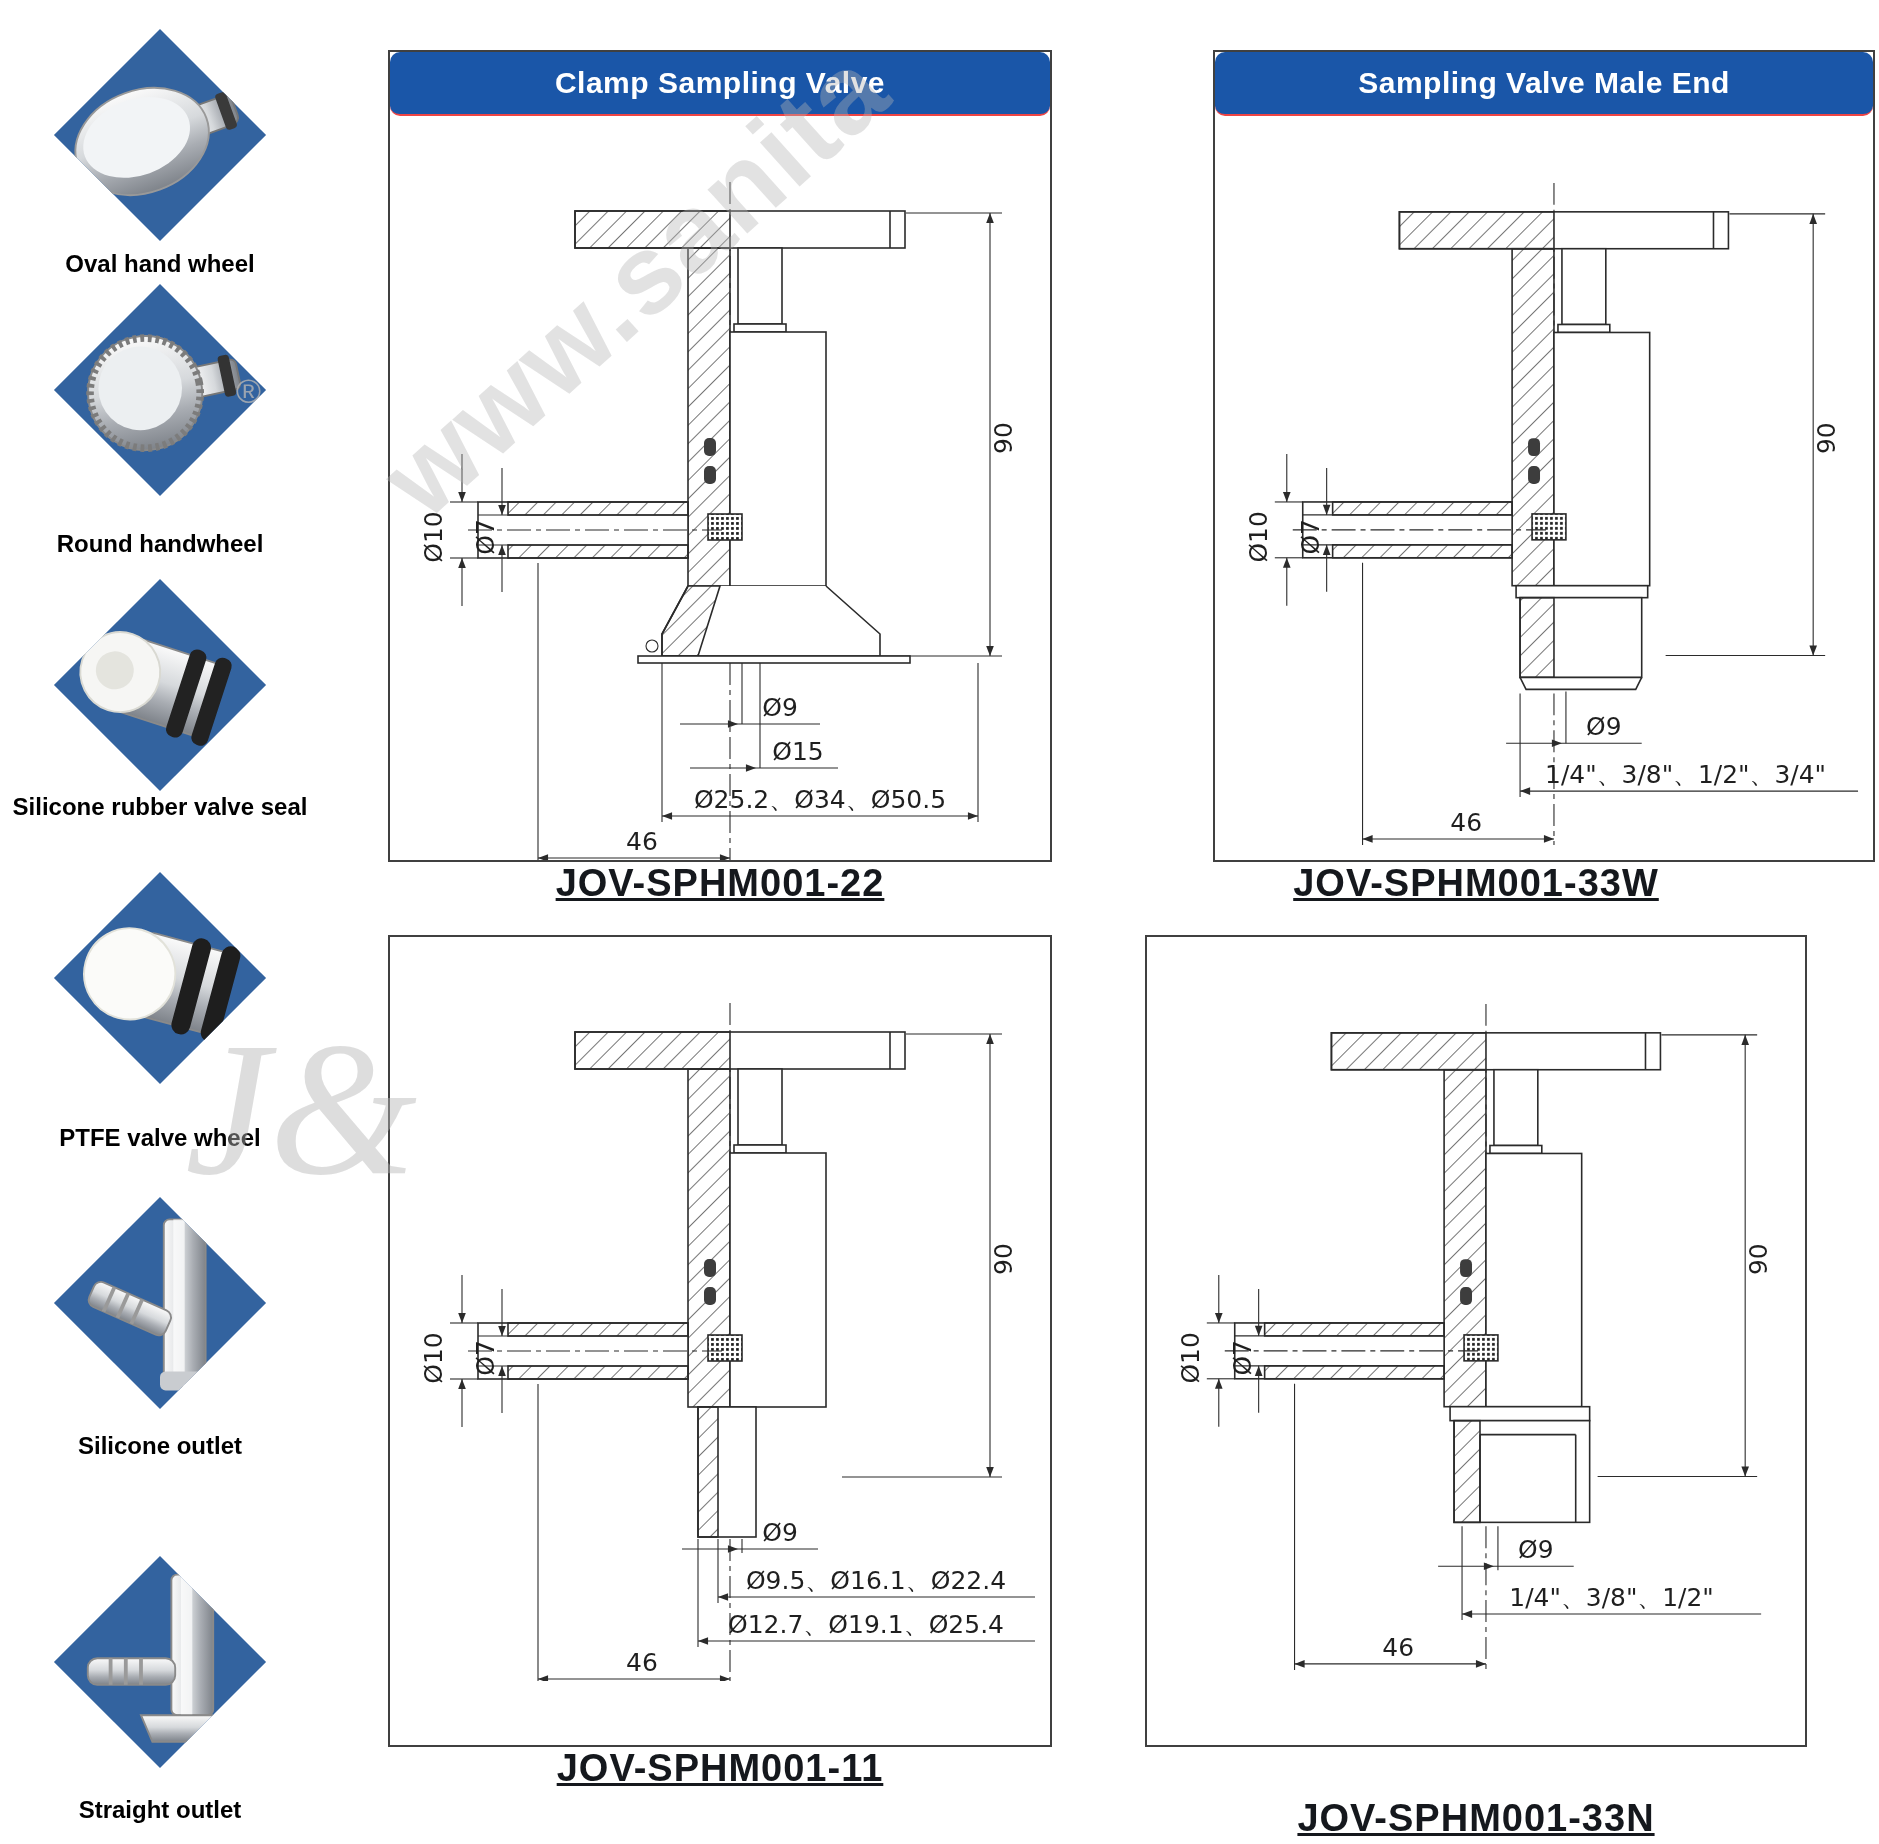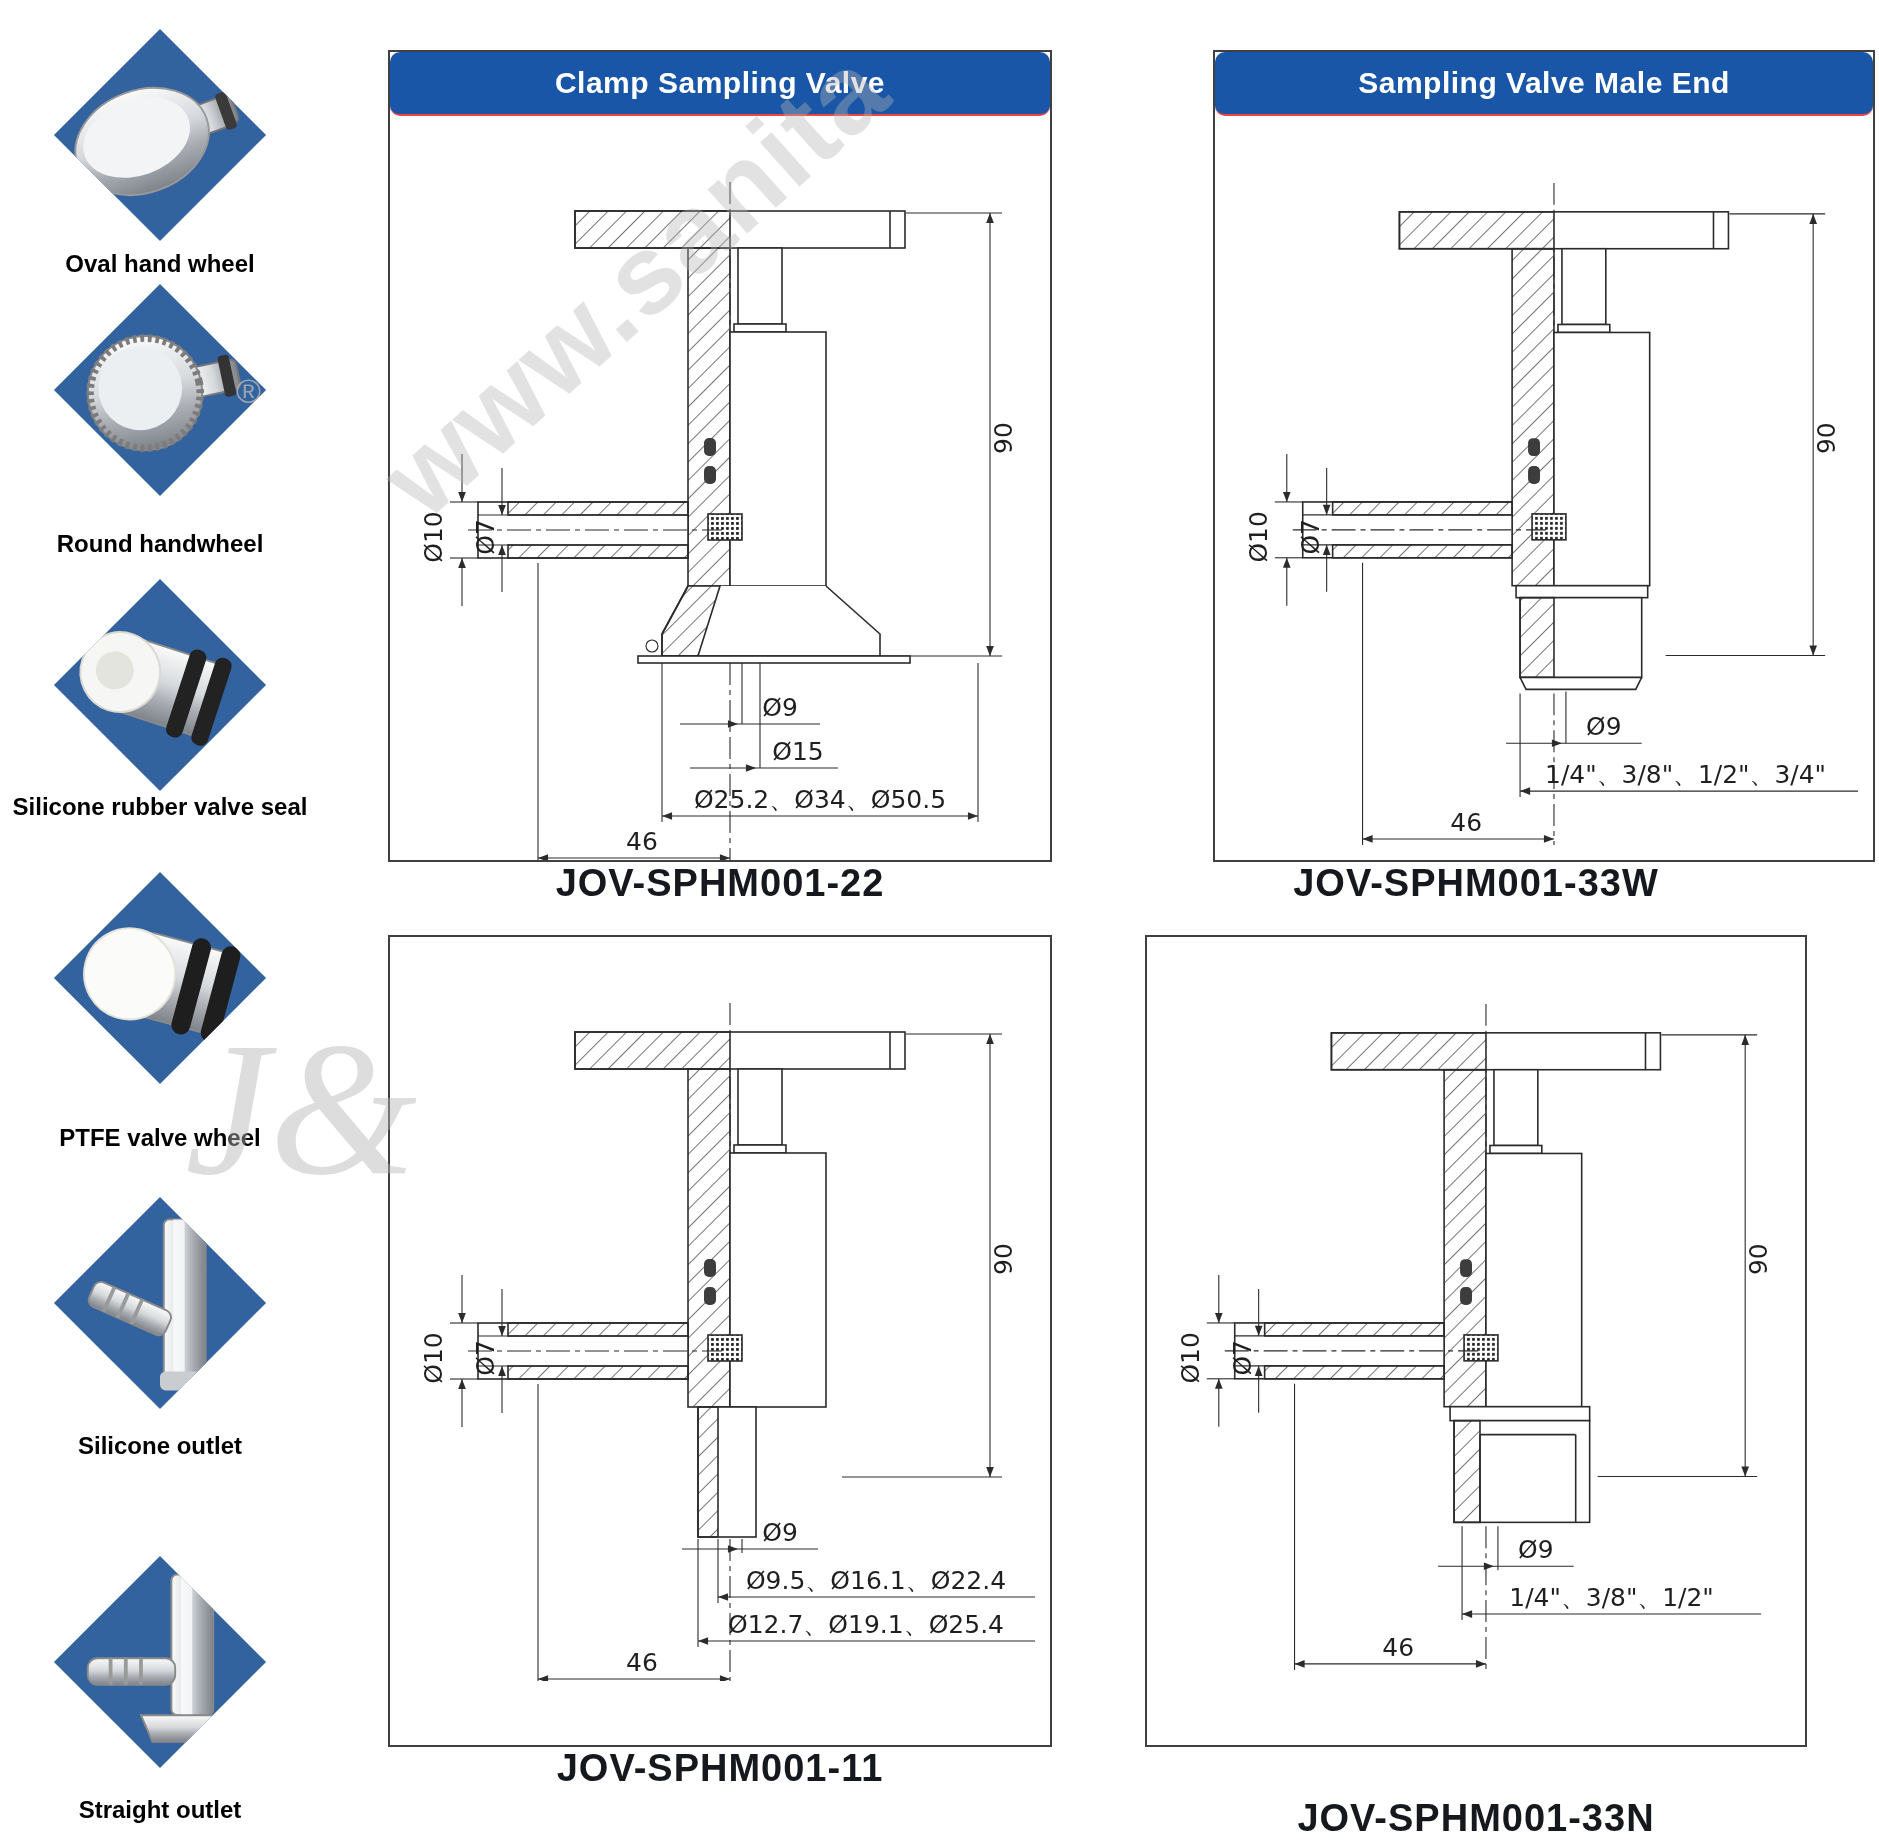--- a/index.html
+++ b/index.html
@@ -18,21 +18,21 @@
   .diamond{width:150px;height:150px;background:var(--diamond-blue);transform:rotate(45deg);overflow:hidden;display:flex;align-items:center;justify-content:center;}
   .diamond-inner{transform:rotate(-45deg);width:200px;height:200px;display:flex;align-items:center;justify-content:center;flex:none;}
   .feature-label{position:absolute;left:0;width:320px;text-align:center;font-weight:bold;font-size:24px;color:#000;z-index:2;}
 
   
   .panel{position:absolute;border:2px solid #404040;background:#fff;z-index:1;}
   .panel-header{height:64px;background:var(--header-blue);display:flex;align-items:center;justify-content:center;border-bottom:2px solid #ef4444;border-radius:10px;}
   .panel-header span{color:#fff;font-size:30px;font-weight:bold;letter-spacing:.5px;}
   .panel-body{position:relative;width:100%;height:744px;}
   .panel-body svg{display:block;width:100%;height:100%;}
-  .model-label{position:absolute;text-align:center;font-size:38px;font-weight:bold;color:var(--model-text);z-index:2;letter-spacing:1px;}
+  .model-label{position:absolute;text-align:center;font-size:38px;font-weight:bold;color:var(--model-text);z-index:2;letter-spacing:1px;text-decoration:underline;}
 
   
   text.dim{font-family:"DejaVu Sans",sans-serif;font-size:25px;fill:#1f1f1f;stroke:none;}
 
   
   .wm{position:absolute;pointer-events:none;z-index:5;color:var(--watermark-gray);}
   .wm-site{left:400px;top:430px;font-size:112px;font-weight:bold;letter-spacing:2px;opacity:.38;transform:rotate(-42deg);transform-origin:left center;white-space:nowrap;}
   .wm-logo{left:185px;top:1000px;font-size:190px;font-family:"Liberation Serif",serif;font-style:italic;opacity:.45;}
   .wm-reg{left:236px;top:372px;font-size:34px;opacity:.8;}
 </style>

